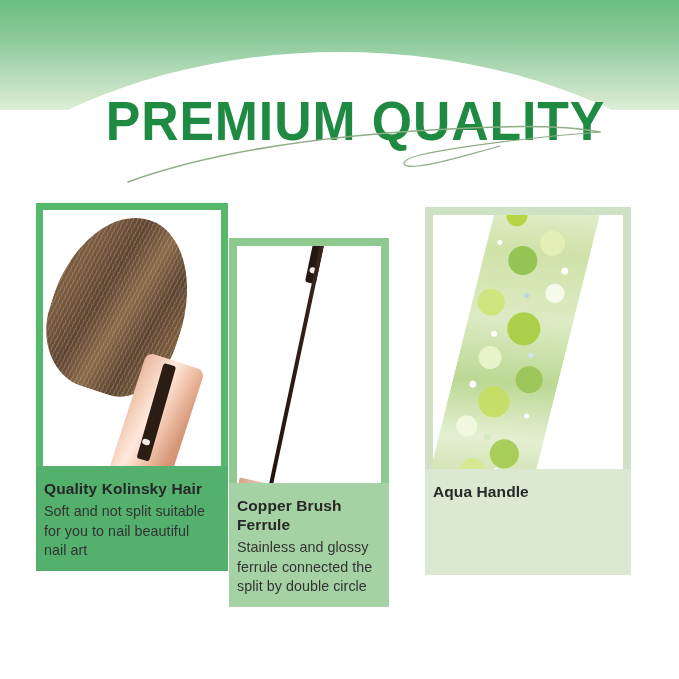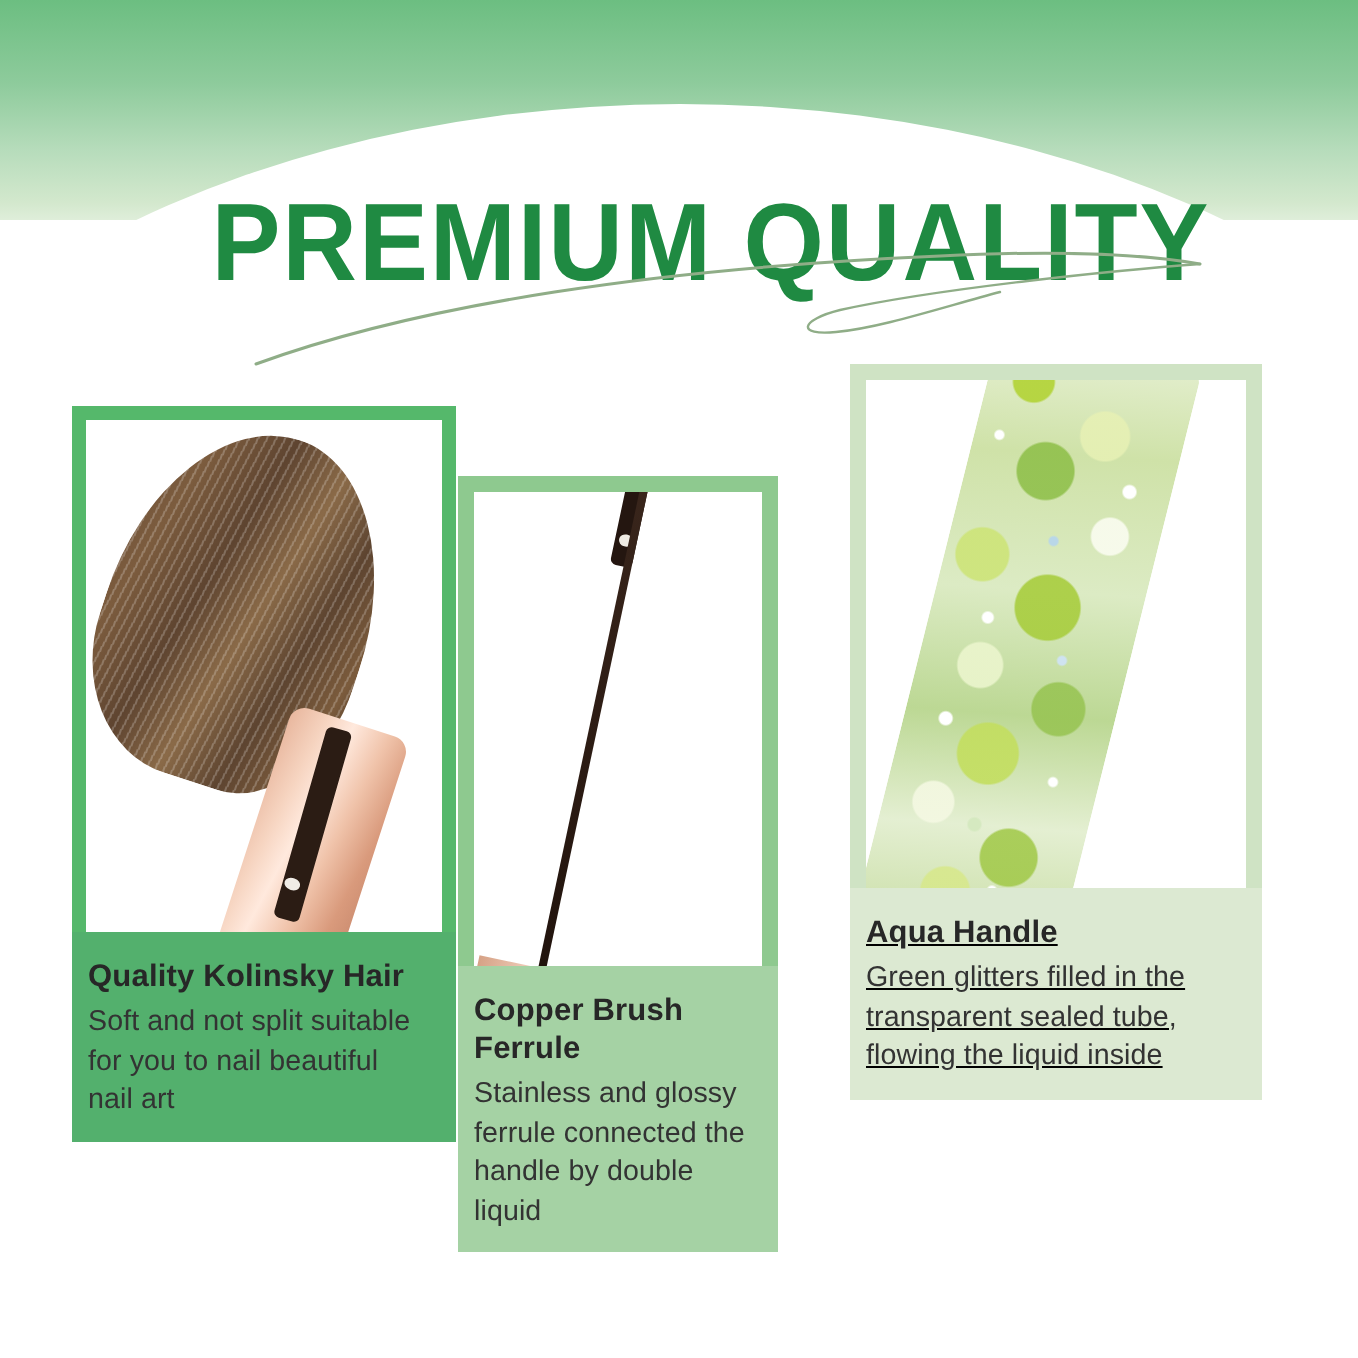--- a/index.html
+++ b/index.html
@@ -69,21 +69,21 @@
   #card-1 { left:36px; top:203px; width:192px; height:362px; z-index:1; }
   #card-1 .frame { border:7px solid #55b86b; border-bottom:0; height:263px; }
   #card-1 .panel { background:#53b06d; }
 
   
   #card-2 { left:229px; top:238px; width:160px; height:362px; z-index:3; }
   #card-2 .frame { border:8px solid #8ec98f; border-bottom:0; height:245px; }
   #card-2 .panel { background:#a5d2a4; }
 
   
-  #card-3 { left:425px; top:182px; width:206px; height:368px; z-index:2;text-decoration:underline; }
+  #card-3 { left:425px; top:207px; width:206px; height:368px; z-index:2; }
   #card-3 .frame { border:8px solid #cfe3c4; border-bottom:0; height:262px; }
   #card-3 .panel { background:#dce9d2; }
 
   
   
   .brush-head {
     position:absolute; left:6%; top:2%; width:74%; height:70%;
     background:
       repeating-linear-gradient(100deg, rgba(255,255,255,.22) 0 1px, rgba(0,0,0,0) 1px 4px),
       linear-gradient(105deg,#6d5038 0%,#7c5c3e 18%,#5e4430 38%,#8a6a48 55%,#5d4430 72%,#7b5b3c 88%,#4f3a29 100%);
@@ -206,29 +206,28 @@
 
         <div class="slot2"></div>
         <div class="dot2"></div>
         <div class="seam"></div>
         <div class="ring"></div>
       </div>
     </div>
   </div>
   <div class="panel">
     <h3>Copper Brush Ferrule</h3>
-    <p>Stainless and glossy ferrule connected the handle by double liquid</p>
+    <p>Stainless and glossy ferrule connected the split by double circle</p>
   </div>
 </div>
 
 <div class="card" id="card-3">
   <div class="frame">
     <div class="photo">
       <div class="glitter-tube">
         <div class="speck"></div>
       </div>
     </div>
   </div>
   <div class="panel">
     <h3>Aqua Handle</h3>
-    <p>Green glitters filled in the transparent sealed tube, flowing the liquid inside</p>
   </div>
 </div>
 
 </body></html>

